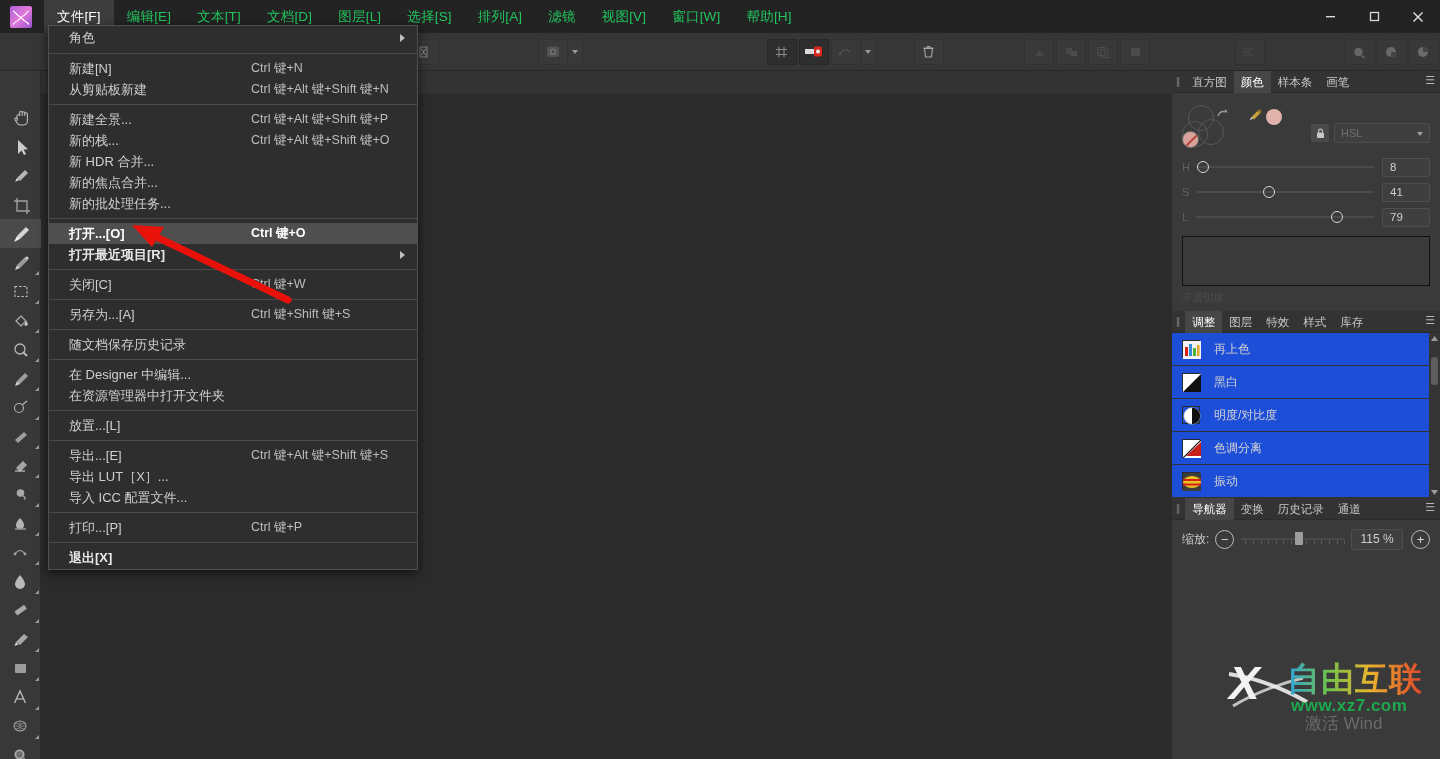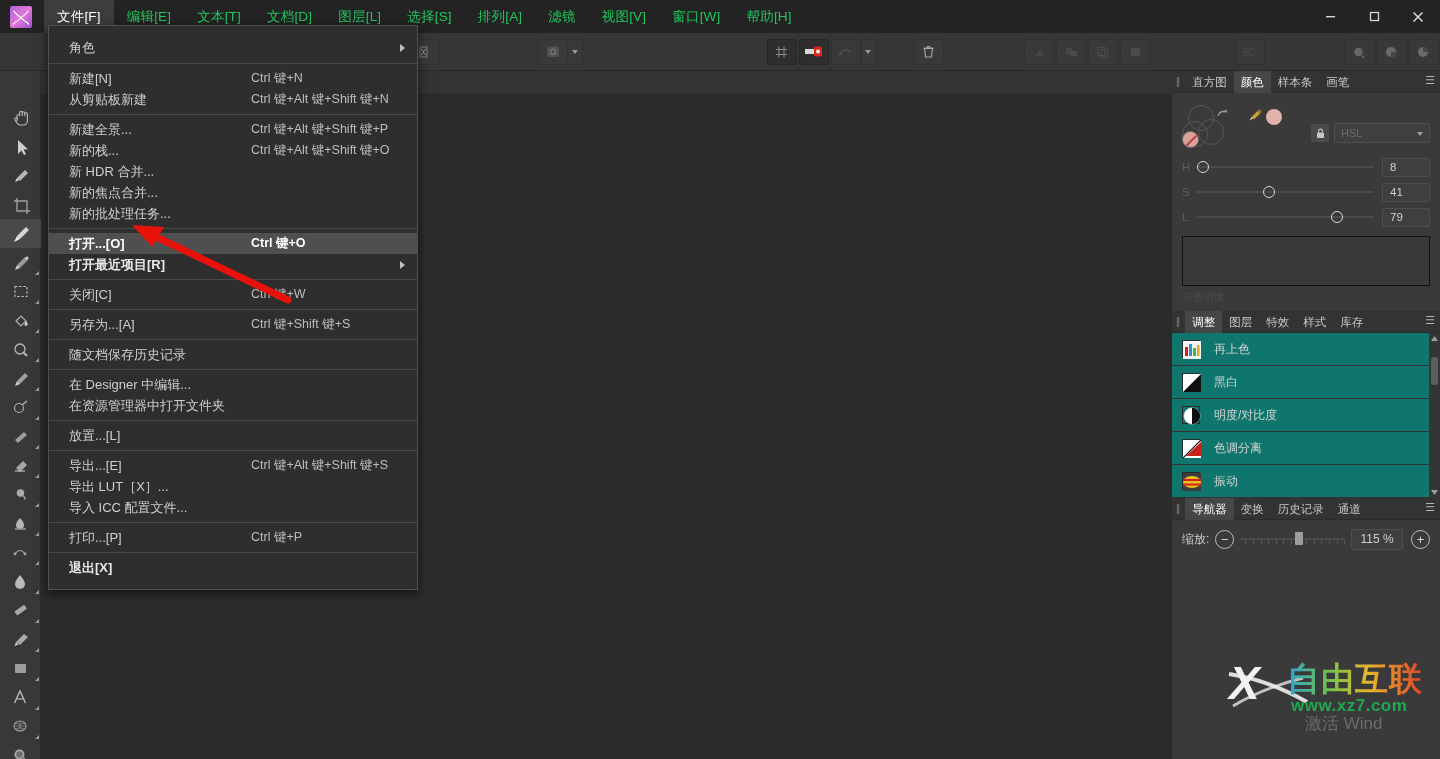--- a/index.html
+++ b/index.html
@@ -132,21 +132,21 @@
   .op-dot { width:14px;height:14px;border-radius:50%;background:#d7a8a0;border:1px solid #8a6a64;}
   .op-track{ flex:1; height:14px; position:relative; margin-left:4px;}
   .op-track:before{content:"";position:absolute;left:0;right:0;top:6px;height:2px;background:#4b4b4b;}
   .op-knob{position:absolute;right:6px;top:1px;width:11px;height:11px;border-radius:50%;border:1.5px solid #cfcfcf;}
   .op-val{ width:44px;height:19px;margin-left:6px;background:#3f3f3f;border:1px solid #4e4e4e;border-radius:2px;
            color:#cfcfcf;font-size:11px;display:flex;align-items:center;justify-content:center;}
   .op-caret{ width:15px;height:19px;background:#3f3f3f;border:1px solid #4e4e4e;border-left:none;border-radius:0 2px 2px 0;
              display:flex;align-items:center;justify-content:center;}
 
   
-  .adjlist { background:#0f766e; position:relative; }
+  .adjlist { background:#1d4ed8; position:relative; }
   .adjrow { display:flex; align-items:center; height:33px; border-bottom:1px solid #333333; padding-left:10px; }
   .adjicon { width:18px;height:18px; margin-right:14px; flex:0 0 auto; border:1px solid #2a2a2a;}
   .adjlabel { color:#d2d2d2; font-size:12px; }
   .scrollbar { position:absolute; right:0; top:0; width:11px; height:100%; background:#353535; }
   .sb-up, .sb-dn { position:absolute; left:0; width:11px; height:11px; display:flex; align-items:center; justify-content:center;}
   .sb-up{top:0;} .sb-dn{bottom:0;}
   .sb-thumb { position:absolute; left:2px; top:24px; width:7px; height:28px; background:#5e5e5e; border-radius:3px;}
 
   .navpanel { background:#3a3a3a; }
   .navrow { display:flex; align-items:center; height:38px; padding:0 10px; }
@@ -158,21 +158,21 @@
   .zoom-ticks{position:absolute;left:0;right:0;top:10px;height:5px;}
   .ztick{position:absolute;top:0;width:1px;height:4px;background:#5a5a5a;}
   .zoom-knob{position:absolute;left:52%;top:2px;width:8px;height:13px;background:#9d9d9d;border-radius:1px;}
   .zoom-val{width:52px;height:21px;background:#3f3f3f;border:1px solid #4e4e4e;border-radius:2px;
             color:#cfcfcf;font-size:12px;display:flex;align-items:center;justify-content:center;}
 
   
   .dropdown {
     position:absolute; left:48px; top:25px; width:370px;
     background:#2e2e2e; border:1px solid #505050; box-shadow:0 3px 10px rgba(0,0,0,.6);
-    padding:11px 0; z-index:40;
+    padding:1px 0; z-index:40;
   }
   .mi { display:flex; align-items:center; height:21px; padding:0 10px 0 20px; position:relative; white-space:nowrap;}
   .mi .lbl { color:#cfcfcf; font-size:13px; }
   .mi .sc  { position:absolute; left:202px; color:#bdbdbd; font-size:12.5px; }
   .mi .arw { position:absolute; right:12px; width:0;height:0;
              border-top:4px solid transparent;border-bottom:4px solid transparent;border-left:5px solid #c0c0c0;}
   .mi.hl { background:#4f4f4f; }
   .mi.hl .lbl, .mi.hl .sc { color:#ffffff; font-weight:bold; }
   .mi.bold .lbl { color:#e8e8e8; font-weight:bold; }
   .mi.head { height:22px; }

